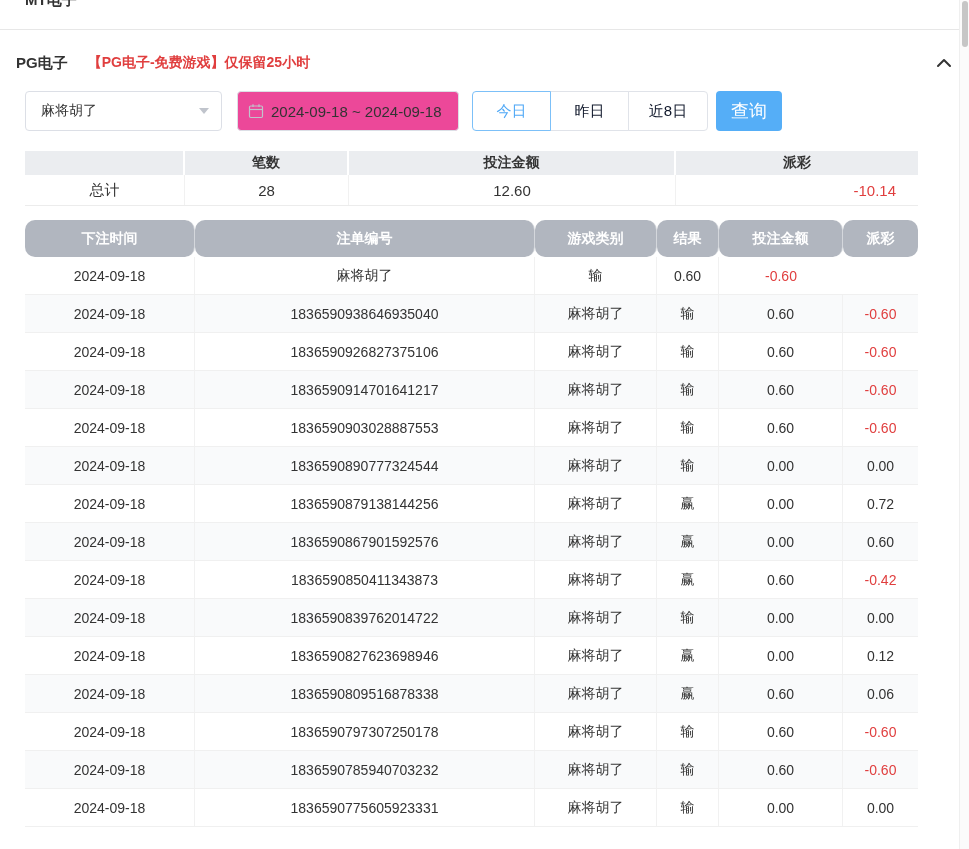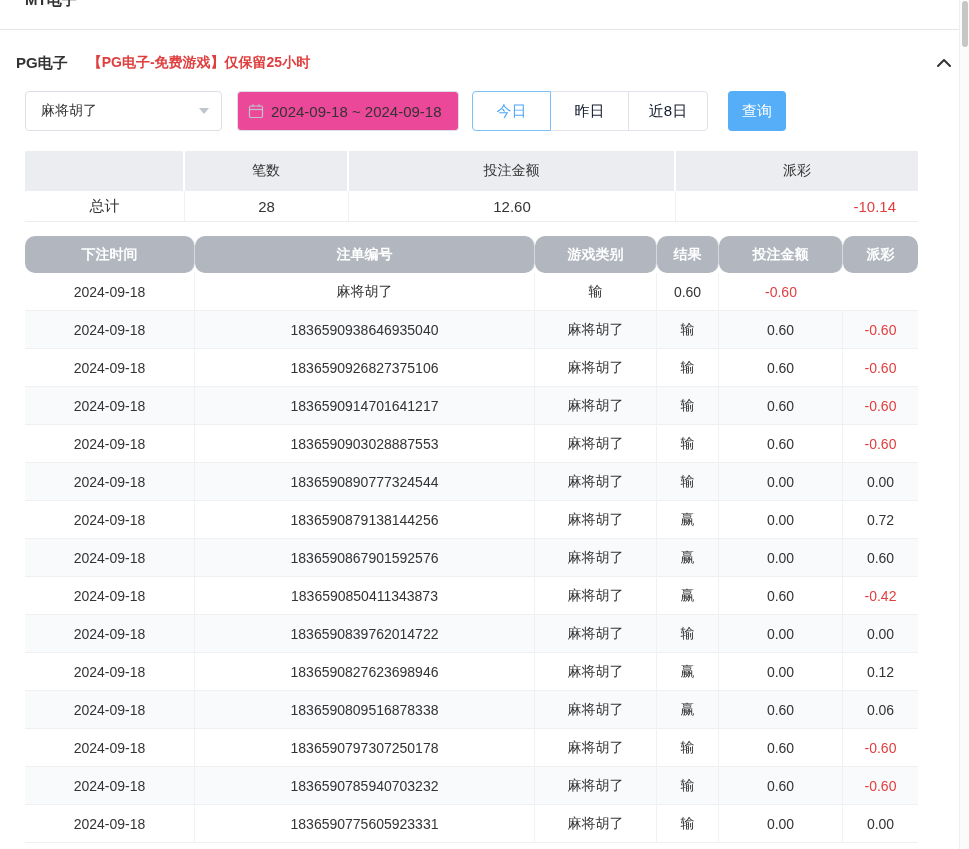--- a/index.html
+++ b/index.html
@@ -22,33 +22,33 @@
   .select-box { width:197px; height:40px; border:1px solid #dcdfe6; border-radius:4px;
     display:flex; align-items:center; padding:0 12px 0 15px; font-size:14px; color:#333;
     margin-right:15px; cursor:pointer; background:#fff; }
   .select-box .sel-text { flex:1; }
   .caret-down { width:0; height:0; border-left:5px solid transparent; border-right:5px solid transparent;
     border-top:6px solid #c0c4cc; }
   .date-box { width:222px; height:40px; border:1px solid #dcdfe6; border-radius:4px;
     display:flex; align-items:center; padding:0 10px; font-size:15px; color:#333;
     margin-right:13px; background:#ec4899; cursor:pointer; }
   .date-box svg { margin-right:7px; flex:none; }
-  .btn-group { display:flex; margin-right:20px; }
+  .btn-group { display:flex; margin-right:8px; }
   .qbtn { height:40px; width:79px; background:#fff; border:1px solid #e0e3e9; font-size:15px;
     color:#0f172a; cursor:pointer; margin-left:-1px; position:relative;
     font-family:inherit; }
   .qbtn:first-child { border-radius:4px 0 0 4px; margin-left:0; }
   .qbtn:last-child { border-radius:0 4px 4px 0; width:80px; }
   .qbtn.active { color:#4fa8f6; border-color:#7cc0f8; z-index:2; }
-  .query-btn { width:58px; height:40px; background:#55aef7; color:#fff; font-size:15px;
+  .query-btn { width:66px; height:40px; background:#55aef7; color:#fff; font-size:18px;
     border:none; border-radius:4px; cursor:pointer; font-family:inherit; }
 
   
   .summary { margin:20px 25px 0 25px; width:893px; }
-  .s-head { display:grid; grid-template-columns:160px 164px 327px 242px; height:40px; }
+  .s-head { display:grid; grid-template-columns:160px 164px 327px 242px; height:24px;font-weight:bold; }
   .s-head .cell { background:#ebedf0; display:flex; align-items:center; justify-content:center;
     font-size:14px; color:#333; border-right:2px solid #fff; }
   .s-head .cell:last-child { border-right:none; }
   .s-body { display:grid; grid-template-columns:160px 164px 327px 242px; height:31px;
     border-bottom:1px solid #ececec; }
   .s-body .cell { background:#fff; display:flex; align-items:center; justify-content:center;
     font-size:15px; color:#333; border-right:1px solid #f1f1f1; }
   .s-body .cell:last-child { border-right:none; justify-content:flex-end; padding-right:22px; }
   .neg { color:#e03e3e !important; }
 

